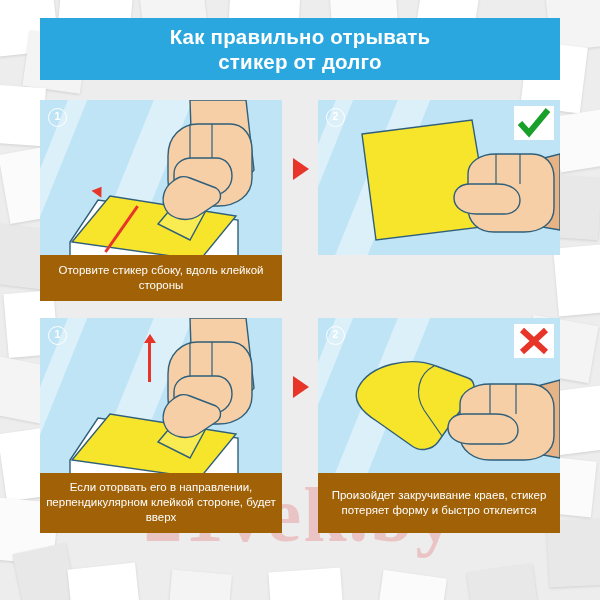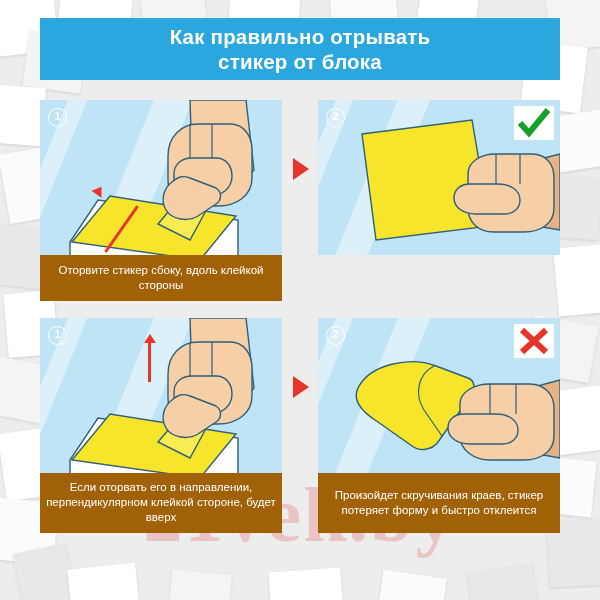--- a/index.html
+++ b/index.html
@@ -217,21 +217,21 @@
     <div class="paper shade1" style="left:380px;top:574px;width:64px;height:46px;transform:rotate(8deg);"></div>
     <div class="paper shade3" style="left:470px;top:568px;width:66px;height:52px;transform:rotate(-8deg);"></div>
   </div>
 
   <div class="watermark">21vek.by</div>
 
   <div class="card">
 
     <div class="title-bar">
       <div class="line">Как правильно отрывать</div>
-      <div class="line">стикер от блока</div>
+      <div class="line">стикер от долго</div>
     </div>
 
     <div class="grid">
 
       <div class="row">
 
         <div class="panel">
           <div class="illus">
 
             <div class="ray" style="left:40px;top:-30px;width:18px;height:260px;transform:rotate(22deg);"></div>
@@ -335,19 +335,19 @@
               <path d="M172,66 L172,96" stroke="#2f5f7a" stroke-width="1.2" fill="none"></path>
               <path d="M198,66 L198,96" stroke="#2f5f7a" stroke-width="1.2" fill="none"></path>
             </svg>
             <div class="step-badge">2</div>
             <div class="mark-box">
               <svg width="30" height="28" viewBox="0 0 30 28">
                 <path d="M3 3 L27 25 M27 3 L3 25" fill="none" stroke="#e8352a" stroke-width="6" stroke-linecap="butt"></path>
               </svg>
             </div>
           </div>
-          <div class="caption tall">Произойдет скручивания краев, стикер потеряет форму и быстро отклеится</div>
+          <div class="caption tall">Произойдет закручивание краев, стикер потеряет форму и быстро отклеится</div>
         </div>
       </div>
 
     </div>
   </div>
 </div>
 
 </body></html>

